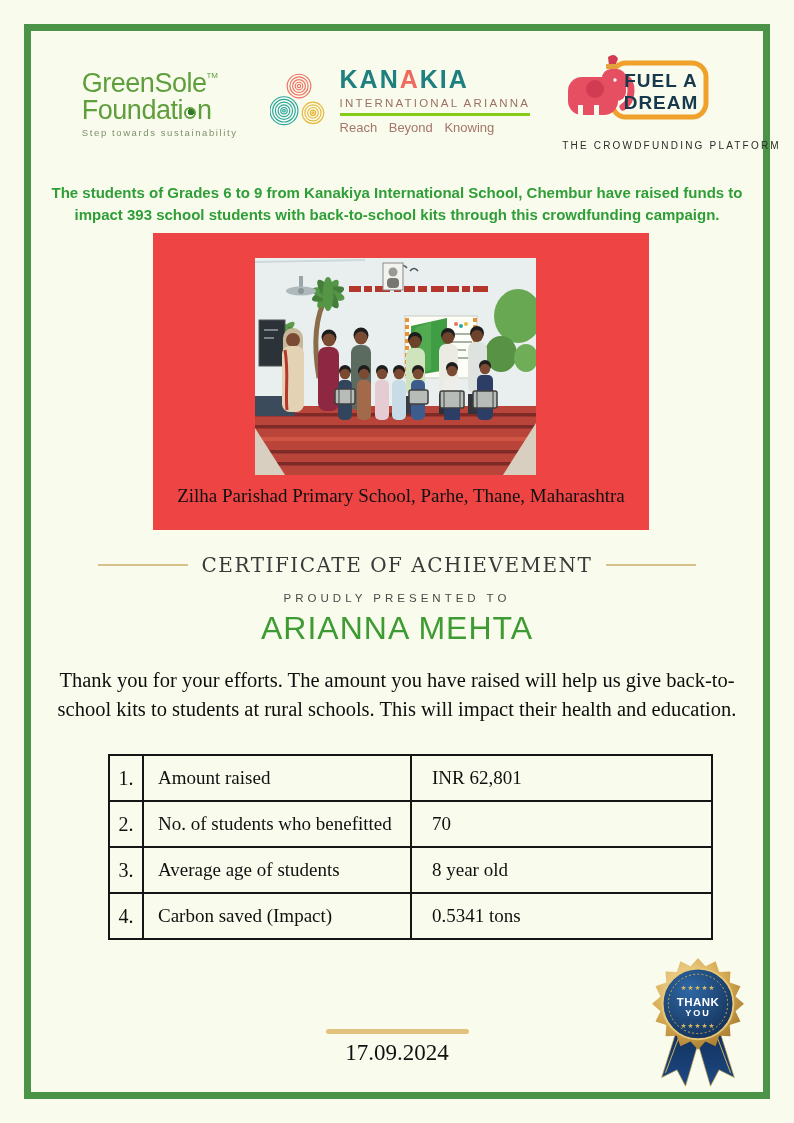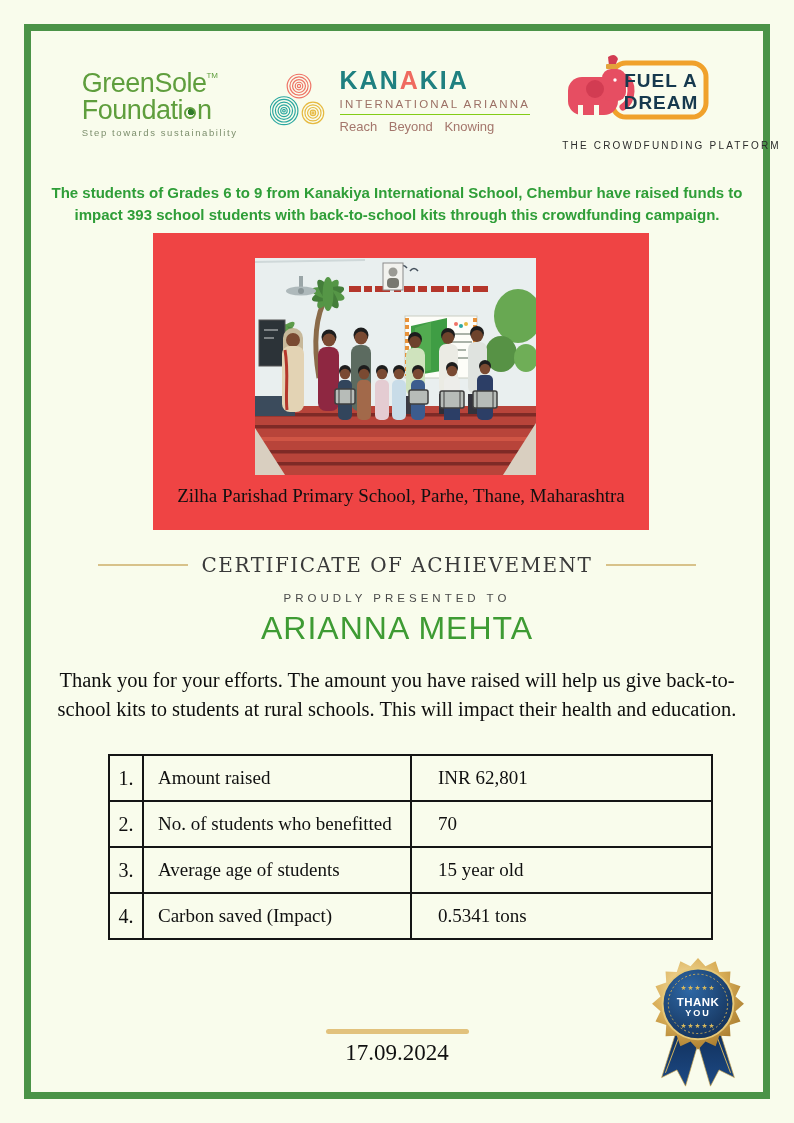--- a/index.html
+++ b/index.html
@@ -15,21 +15,21 @@
   .gs-tm { font-size:8px; vertical-align:14px; letter-spacing:0; }
   .gs-leaf { display:inline-block; width:12px; height:12px; border:2.5px solid #5f9e3d;
              border-radius:50%; margin:0 1px; position:relative; top:0px;
              background: radial-gradient(circle at 62% 38%, #2f7a2a 42%, rgba(0,0,0,0) 45%); }
   .gs-tag { margin-top:3px; font-size:9.5px; letter-spacing:1.6px; color:#7d8f6d; }
 
   .kk { display:flex; align-items:center; gap:12px; }
   .kk-name { font-size:25px; font-weight:bold; letter-spacing:2px; color:#1f8080; }
   .kk-a { color:#ef6a5f; }
   .kk-sub { margin-top:3px; font-size:11.5px; letter-spacing:2.2px; color:#9c7065; }
-  .kk-tag { margin-top:4px; padding-top:4px; border-top:1px solid #84cc16;
+  .kk-tag { margin-top:4px; padding-top:4px; border-top:3px solid #84cc16;
             font-size:13px; color:#a4766c; word-spacing:8px; }
 
   .fd { width:150px; text-align:center; }
   .fd svg { display:block; }
   .fd-frame { fill:none; stroke:#f0a12b; stroke-width:5; }
   .fd-text { font-family:"Liberation Sans", sans-serif; font-weight:bold; font-size:19px;
              fill:#16394e; letter-spacing:1px; }
   .fd-tag { margin-top:11px; font-size:10px; letter-spacing:2.2px; color:#2b2b2b; white-space:nowrap; }
 
   
@@ -53,21 +53,21 @@
                font-size:32px; letter-spacing:1px; color:#3e9b33; }
   .message { position:absolute; top:666px; left:24px; right:24px; text-align:center;
              font-family:"Liberation Serif", serif; font-size:20.5px; line-height:28.5px; color:#0e0e0e; }
 
   
   .stats { position:absolute; left:108px; top:754px; border-collapse:collapse;
            font-family:"Liberation Serif", serif; font-size:19px; color:#101010; }
   .stats td { border:2px solid #151515; height:46px; }
   .c-num { width:34px; text-align:center; font-size:20px; }
   .c-label { width:268px; padding-left:14px; }
-  .c-value { width:301px; padding-left:26px; }
+  .c-value { width:301px; padding-left:20px; }
 
   
   .badge { position:absolute; left:650px; top:956px; width:96px; height:134px; }
   .b-stars { font-family:"DejaVu Sans", sans-serif; font-size:7px; fill:#d9b95c; letter-spacing:1px; }
   .b-thank { font-family:"Liberation Sans", sans-serif; font-weight:bold; font-size:12px; fill:#ffffff; letter-spacing:0.5px; }
   .b-you   { font-family:"Liberation Sans", sans-serif; font-weight:bold; font-size:9.5px; fill:#ffffff; letter-spacing:2px; }
 
   
   .date-rule { position:absolute; top:1029px; left:326px; width:143px; height:5px;
                border-radius:3px; background:#e2c27d; }
@@ -308,21 +308,21 @@
         <td class="c-value">INR 62,801</td>
       </tr>
       <tr>
         <td class="c-num">2.</td>
         <td class="c-label">No. of students who benefitted</td>
         <td class="c-value">70</td>
       </tr>
       <tr>
         <td class="c-num">3.</td>
         <td class="c-label">Average age of students</td>
-        <td class="c-value">15 year old</td>
+        <td class="c-value">8 year old</td>
       </tr>
       <tr>
         <td class="c-num">4.</td>
         <td class="c-label">Carbon saved (Impact)</td>
         <td class="c-value">0.5341 tons</td>
       </tr>
     </tbody>
   </table>
 
   <svg class="badge" viewBox="0 0 100 140">

